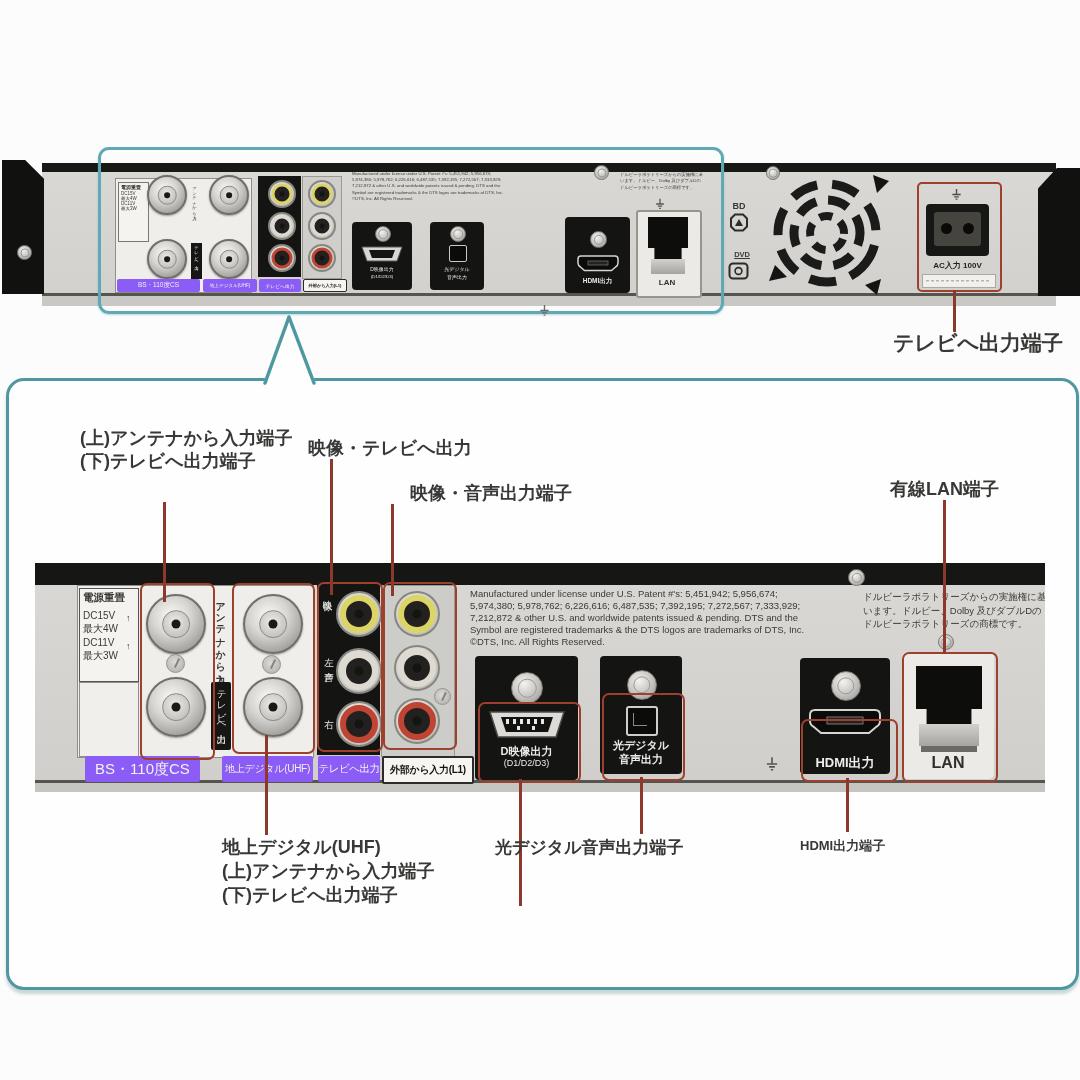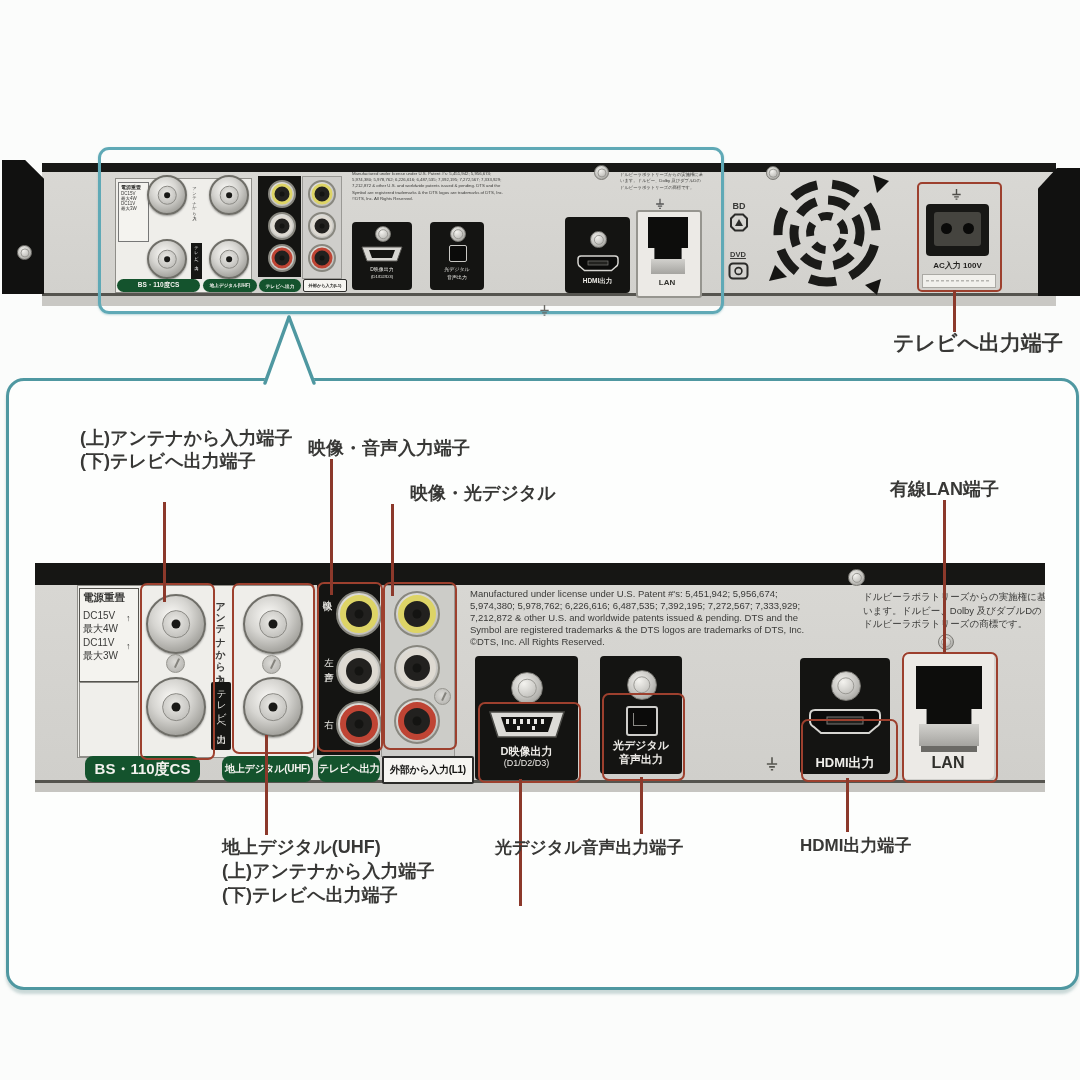--- a/index.html
+++ b/index.html
@@ -1,22 +1,22 @@
 <!DOCTYPE html>
 <html><head>
 <meta charset="utf-8">
 <style>
   html,body{margin:0;padding:0;background:#fafbfa;}
   #page{position:relative;width:1080px;height:1080px;background:#fbfcfb;overflow:hidden;
         font-family:"Liberation Sans","DejaVu Sans",sans-serif;}
   .b{position:absolute;}
   .leader{position:absolute;width:3px;background:#8c392b;z-index:40;}
   .redbox{position:absolute;border:2.5px solid #9d402e;border-radius:7px;z-index:38;}
-  .bar{position:absolute;background:#14532d;color:#f3f2ee;font-weight:700;display:flex;align-items:center;
-       justify-content:center;border-radius:8px;white-space:nowrap;z-index:30;}
+  .bar{position:absolute;background:#8b5cf6;color:#f3f2ee;font-weight:400;display:flex;align-items:center;
+       justify-content:center;border-radius:2px;white-space:nowrap;z-index:30;}
   .whitebar{position:absolute;background:#f6f5f1;color:#141412;font-weight:700;border:2px solid #2b2b29;
        display:flex;align-items:center;justify-content:center;border-radius:2px;white-space:nowrap;z-index:30;}
   .vtext{writing-mode:vertical-rl;text-orientation:upright;letter-spacing:1px;}
   .coax{position:absolute;border-radius:50%;z-index:25;
         background:radial-gradient(circle at 42% 36%,#fbfaf7,#d6d5d1 40%,#a8a7a2 72%,#858480);
         border:2px solid #6f6e68;box-shadow:0 1px 2px rgba(0,0,0,.35);}
   .coax-mid{position:absolute;left:50%;top:50%;transform:translate(-50%,-50%);width:46%;height:46%;
         border-radius:50%;background:radial-gradient(circle at 45% 40%,#ecebe7,#b5b4b0);border:1px solid #8a8984;}
   .coax-hole{position:absolute;left:50%;top:50%;transform:translate(-50%,-50%);width:16%;height:16%;
         border-radius:50%;background:#191917;}
@@ -172,21 +172,21 @@
       <div class="b" style="left:10px;top:5px;width:40px;height:42px;background:#0d0d0c;clip-path:polygon(0 0,100% 0,100% 74%,84% 74%,84% 100%,16% 100%,16% 74%,0 74%);"></div>
       <div class="b" style="left:13px;top:47px;width:34px;height:15px;background:linear-gradient(#d2d1cd,#a5a4a0);"></div>
       <div class="tiny" style="left:0;top:66px;width:58px;text-align:center;font-size:8px;font-weight:700;color:#33332f;">LAN</div>
     </div>
 
     <div class="tiny" style="left:728px;top:201px;width:22px;text-align:center;font-size:9px;font-weight:700;">BD</div>
     <svg class="b" style="left:729px;top:213px;" width="20" height="19" viewBox="0 0 20 19">
       <path d="M6,1.5 h8 l4,4 v8 l-4,4 h-8 l-4,-4 v-8 z" fill="none" stroke="#2b2b29" stroke-width="2"></path>
       <path d="M10,6 l4,7 h-8 z" fill="#2b2b29"></path>
     </svg>
-    <div class="tiny" style="left:726px;top:250px;width:24px;text-align:center;font-size:7.5px;font-weight:700;text-decoration:underline;">DVD</div>
+    <div class="tiny" style="left:726px;top:250px;width:24px;text-align:right;font-size:7.5px;font-weight:700;text-decoration:underline;">DVD</div>
     <svg class="b" style="left:728px;top:262px;" width="21" height="18" viewBox="0 0 21 18">
       <rect x="1.5" y="1.5" width="18" height="15" rx="3.5" fill="none" stroke="#2b2b29" stroke-width="2"></rect>
       <circle cx="10.5" cy="9" r="3.4" fill="none" stroke="#2b2b29" stroke-width="1.6"></circle>
     </svg>
 
     <svg class="b" style="left:755px;top:161px;" width="145" height="145" viewBox="0 0 145 145">
       <g fill="none" stroke="#1b1b19">
         <circle cx="72" cy="72" r="17" stroke-width="8" stroke-dasharray="13 9" transform="rotate(20 72 72)"></circle>
         <circle cx="72" cy="72" r="33" stroke-width="9" stroke-dasharray="21 12" transform="rotate(-15 72 72)"></circle>
         <circle cx="72" cy="72" r="49" stroke-width="9" stroke-dasharray="27 15" transform="rotate(30 72 72)"></circle>
@@ -225,22 +225,22 @@
   <div class="b" style="left:6px;top:378px;width:1067px;height:606px;border:3.5px solid #4f98a1;border-radius:18px;background:#fdfefd;box-shadow:0 4px 3px rgba(110,150,150,.35);"></div>
   <svg class="b" style="left:255px;top:310px;z-index:5;" width="70" height="76" viewBox="0 0 70 76">
     <polygon points="8,74 34,5 61,74" fill="#fdfefd"></polygon>
     <path d="M10,73 L34,7 M34,7 L59,73" fill="none" stroke="#4f98a1" stroke-width="3.5" stroke-linecap="round"></path>
   </svg>
 
   <div class="callout" style="left:80px;top:427px;">
     <div>(上)アンテナから入力端子</div>
     <div>(下)テレビへ出力端子</div>
   </div>
-  <div class="callout" style="left:308px;top:437px;">映像・音声入力端子</div>
-  <div class="callout" style="left:410px;top:482px;">映像・光デジタル</div>
+  <div class="callout" style="left:308px;top:437px;">映像・テレビへ出力</div>
+  <div class="callout" style="left:410px;top:482px;">映像・音声出力端子</div>
   <div class="callout" style="left:890px;top:478px;">有線LAN端子</div>
 
   <div class="leader" style="left:163px;top:502px;height:100px;"></div>
   <div class="leader" style="left:330px;top:459px;height:136px;"></div>
   <div class="leader" style="left:391px;top:504px;height:92px;"></div>
   <div class="leader" style="left:943px;top:500px;height:154px;"></div>
 
   <div class="b" style="left:0;top:0;width:1080px;height:1080px;z-index:10;">
     <div class="b" style="left:35px;top:563px;width:1010px;height:22px;background:#161614;"></div>
     <div class="b" style="left:35px;top:585px;width:1010px;height:195px;background:linear-gradient(#d8d7d3,#d0cfcb);"></div>
@@ -407,16 +407,16 @@
     <div class="leader" style="left:640px;top:777px;height:57px;"></div>
     <div class="leader" style="left:846px;top:778px;height:54px;"></div>
     <div class="leader" style="left:519px;top:779px;height:127px;"></div>
 
     <div class="callout" style="left:222px;top:835px;line-height:24px;">
       <div>地上デジタル(UHF)</div>
       <div>(上)アンテナから入力端子</div>
       <div>(下)テレビへ出力端子</div>
     </div>
     <div class="callout" style="left:495px;top:836px;font-size:17px;">光デジタル音声出力端子</div>
-    <div class="callout" style="left:800px;top:834px;font-size:17px;">HDMI出力端子</div>
+    <div class="callout" style="left:800px;top:834px;font-size:13px;">HDMI出力端子</div>
   </div>
 
 </div>
 
 </body></html>

